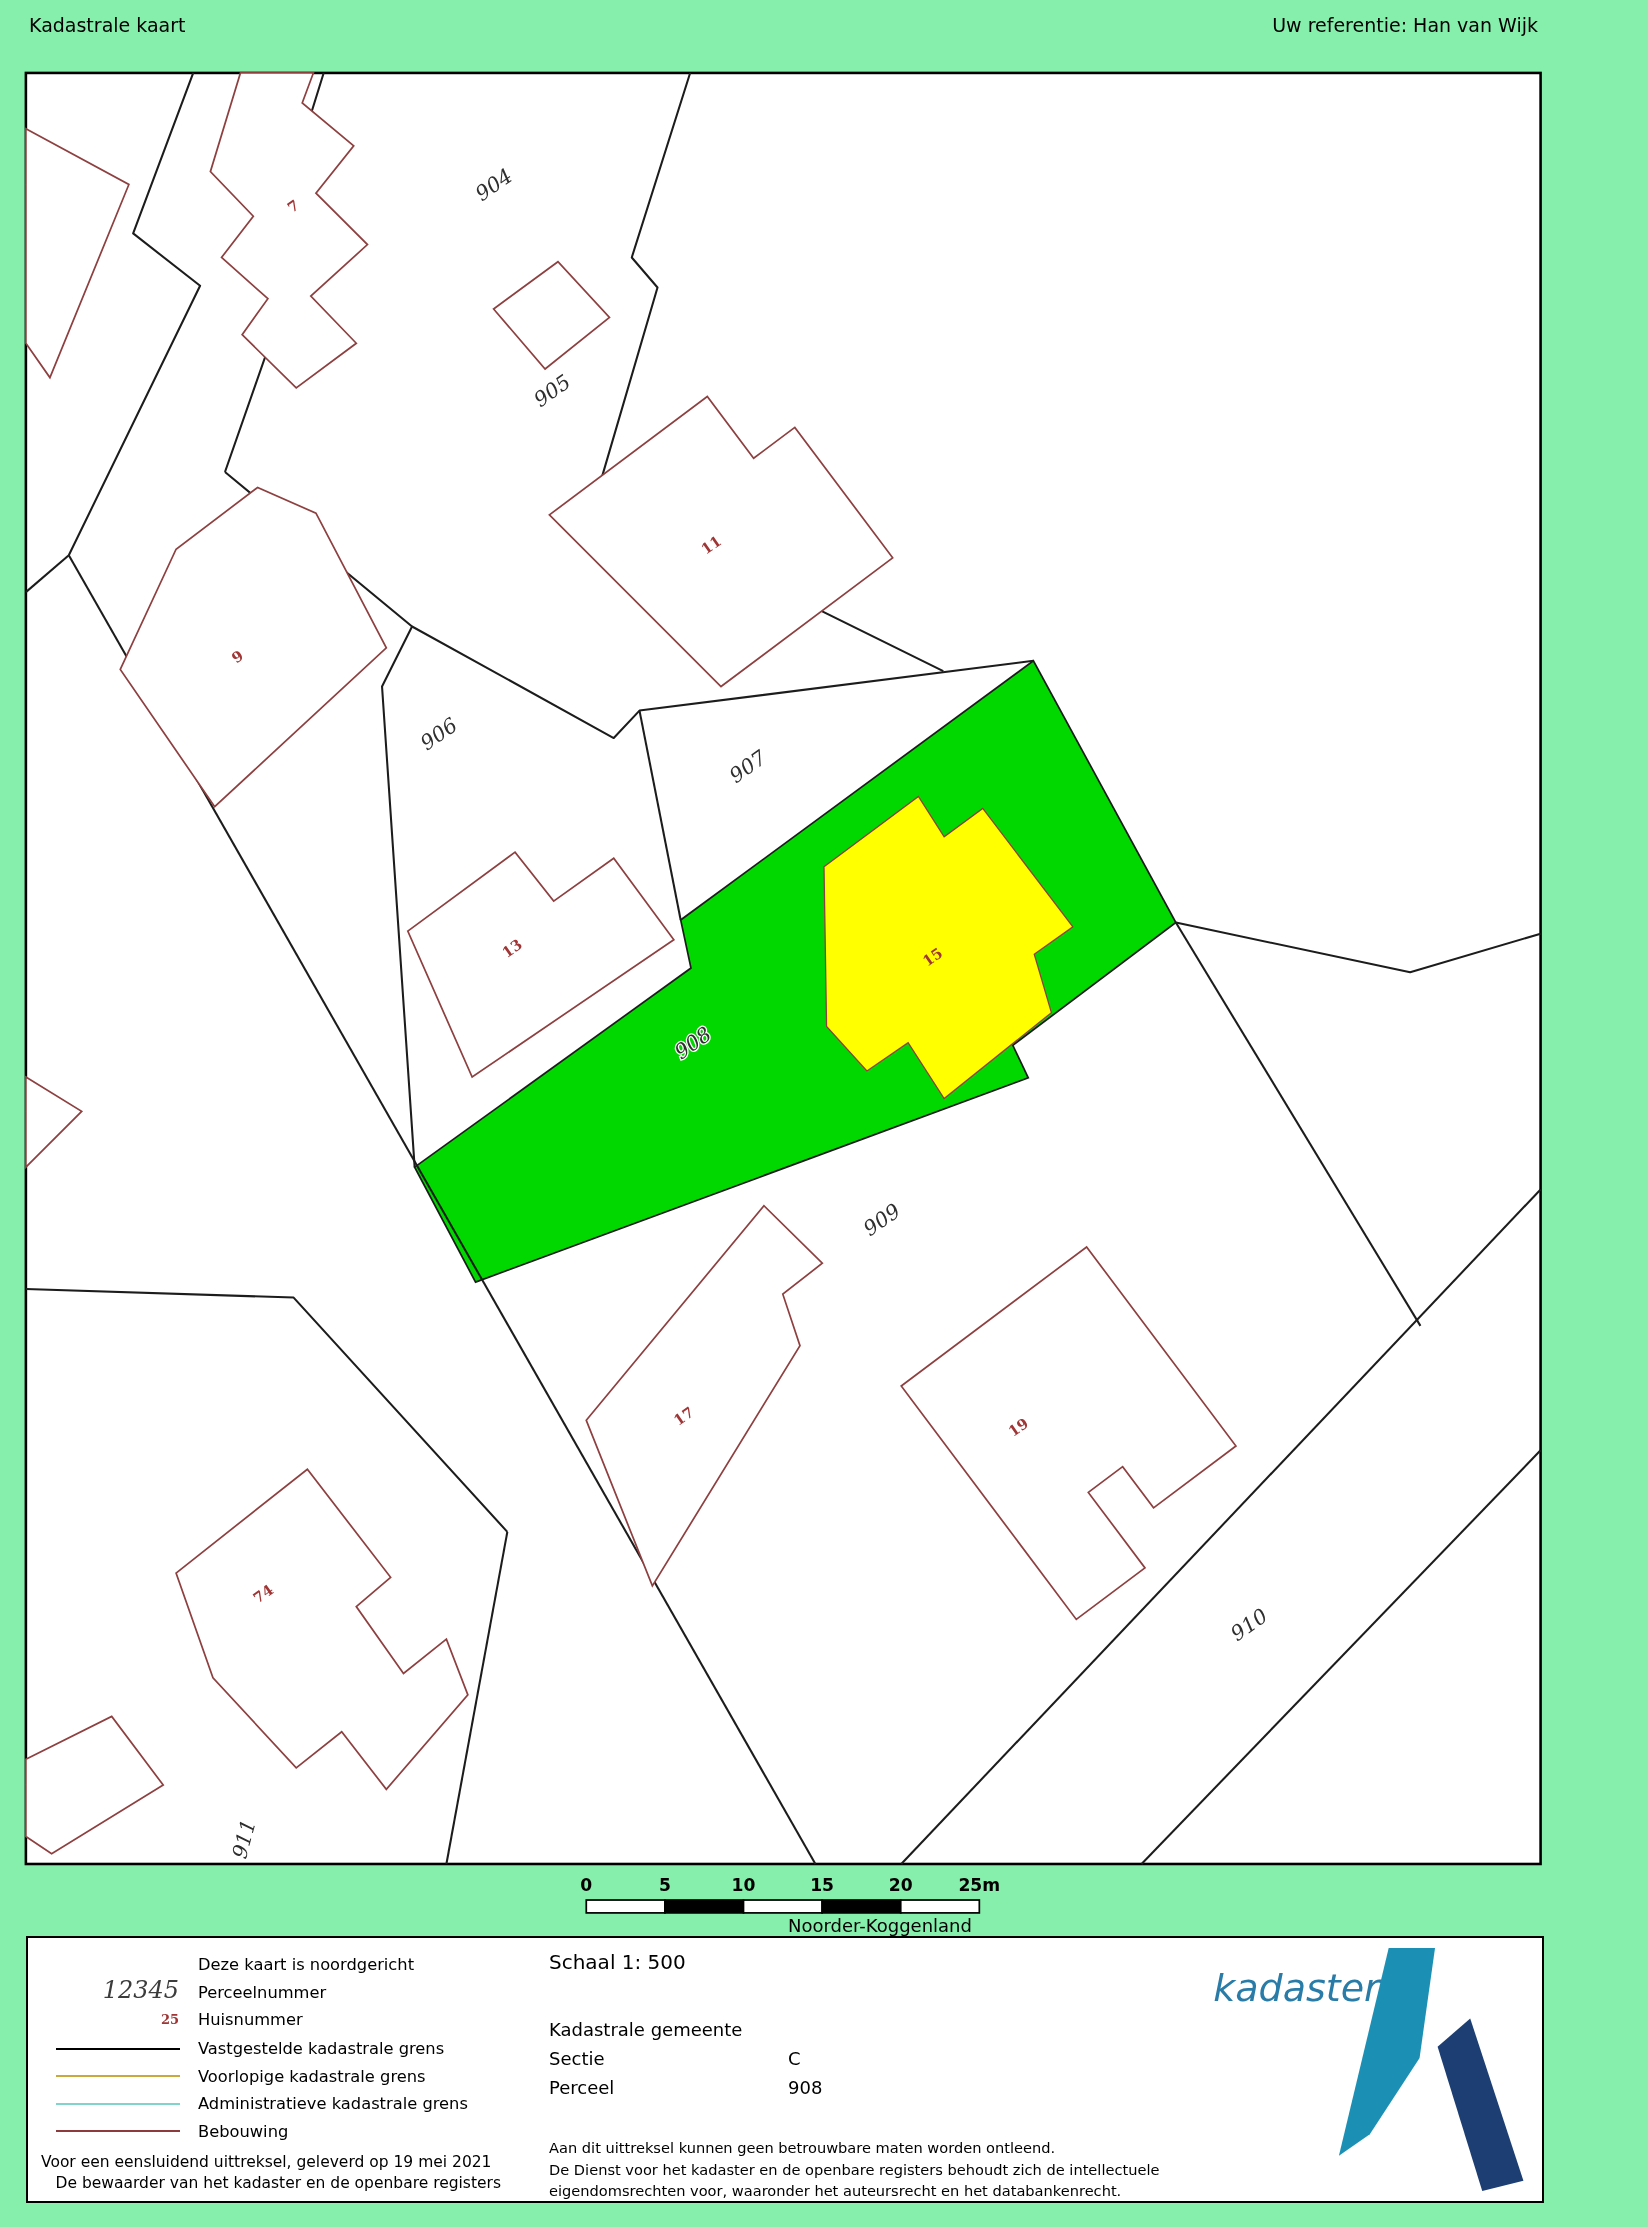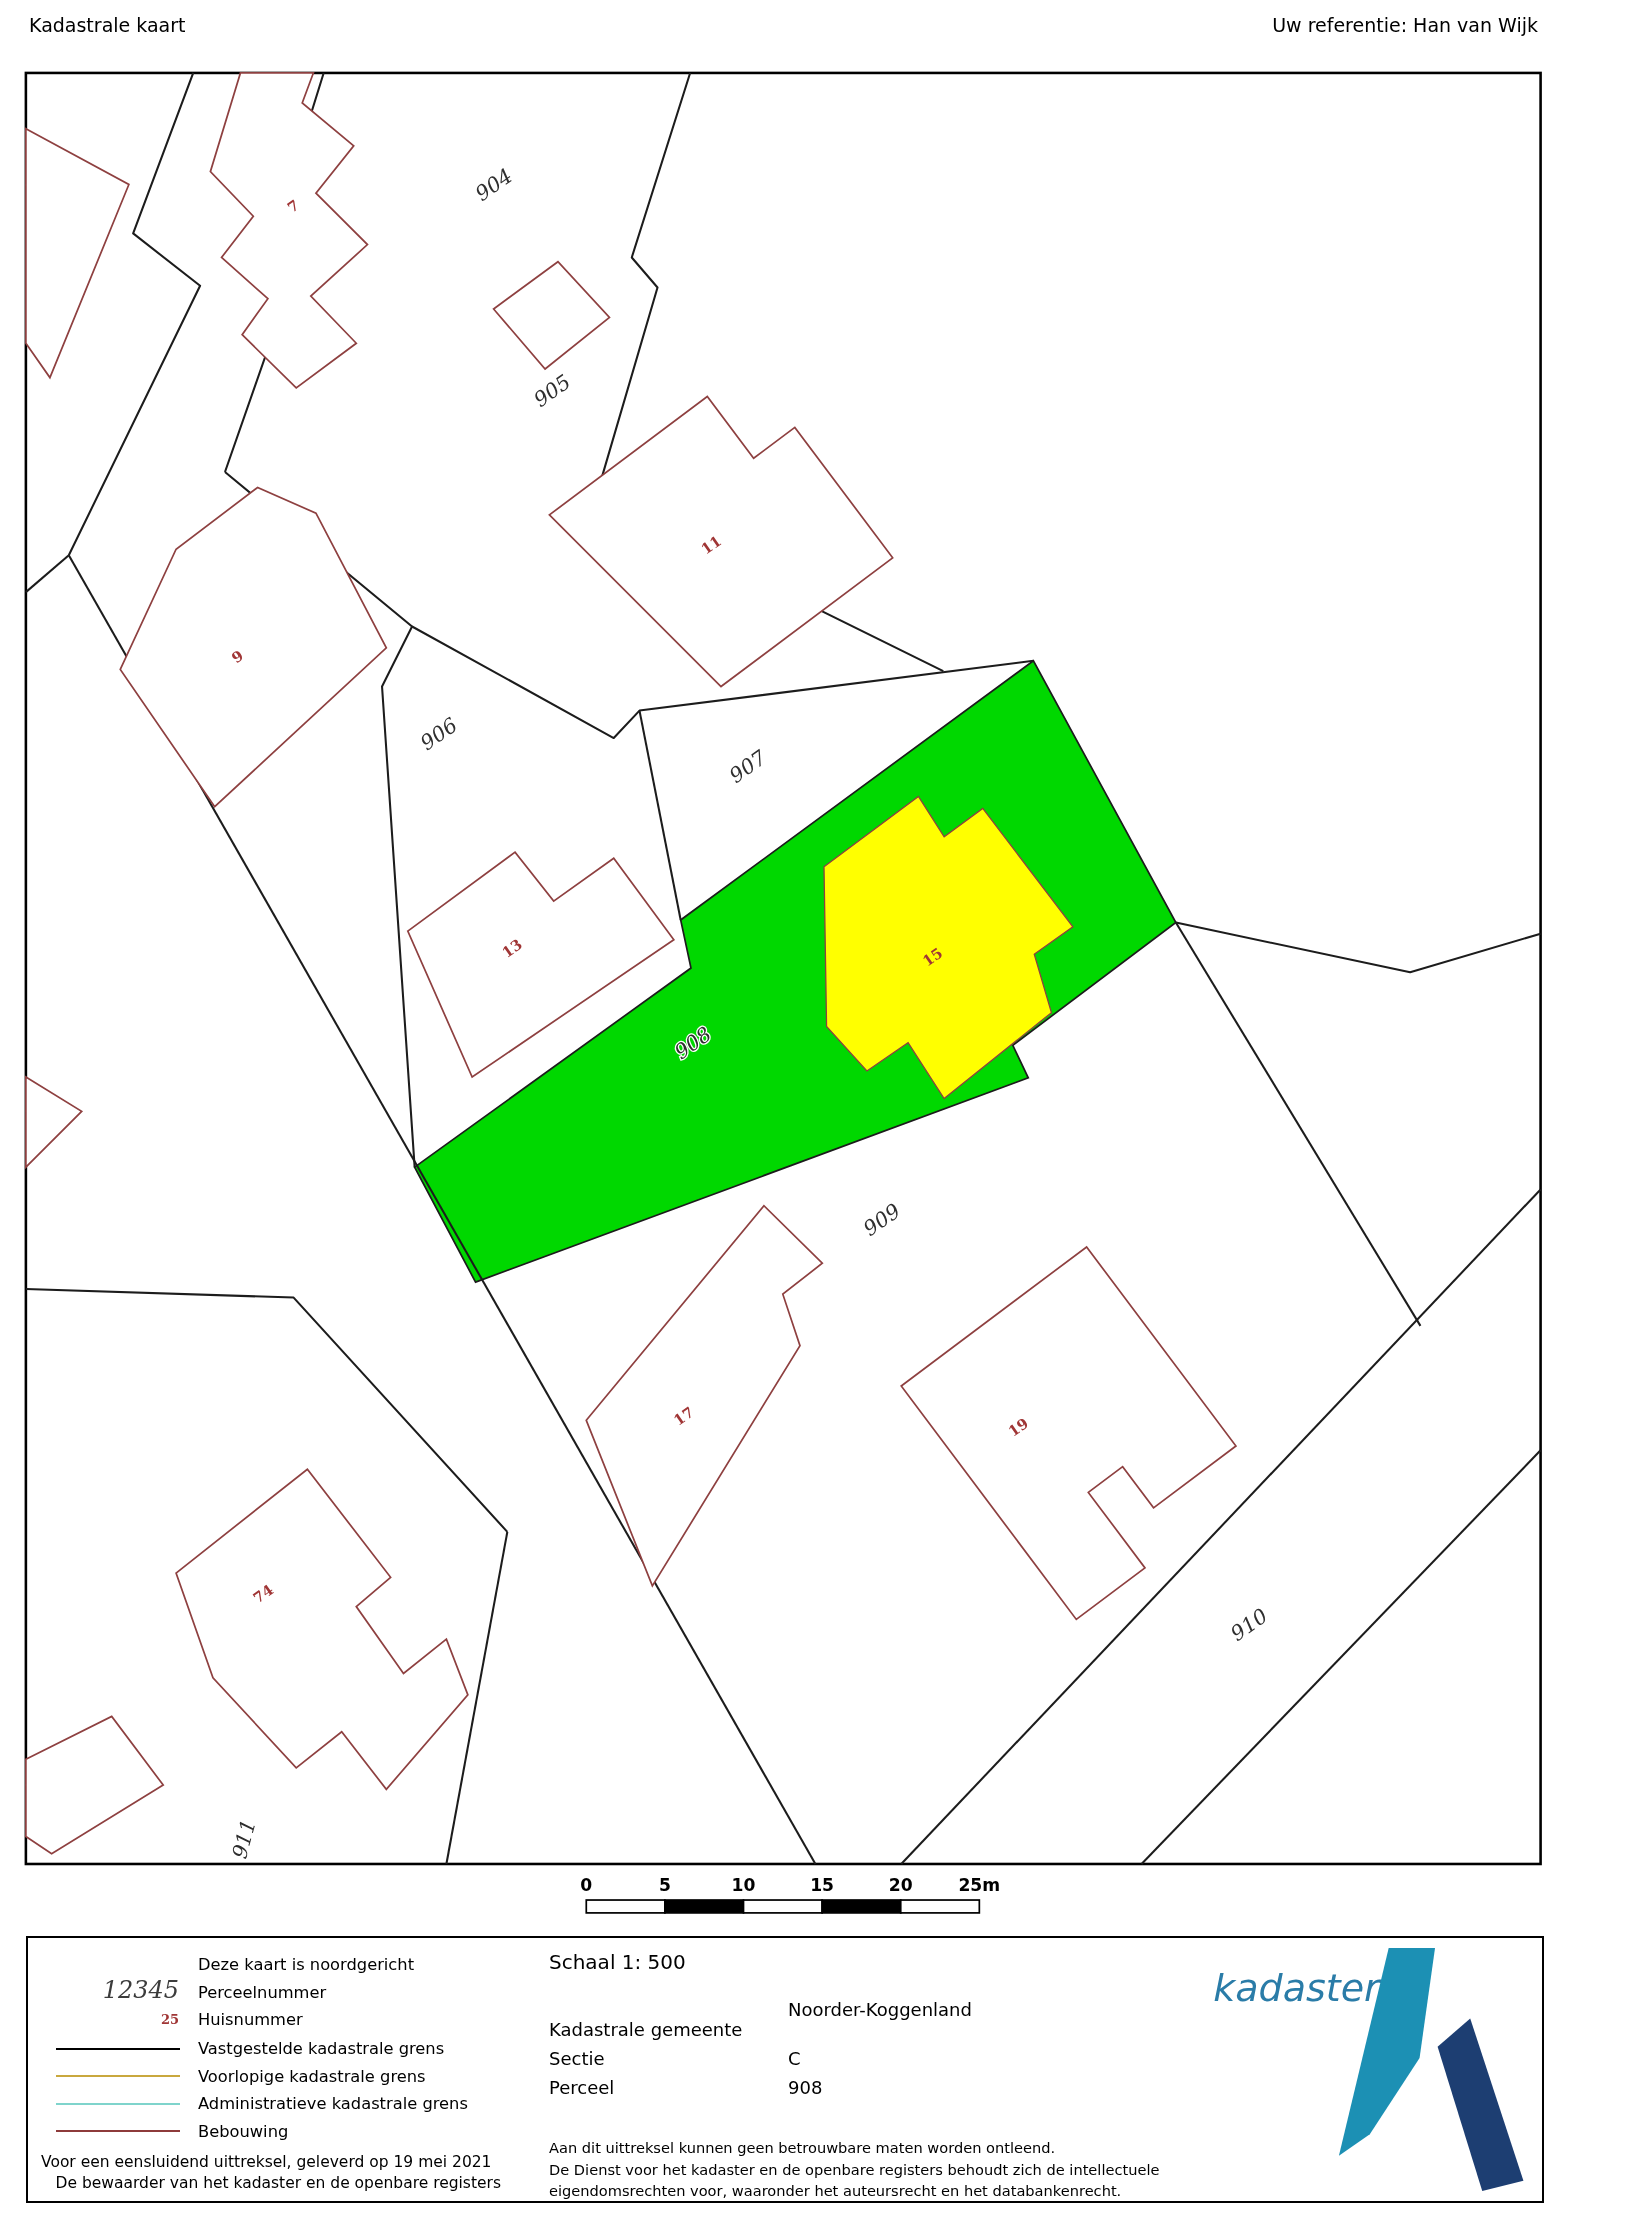--- a/index.html
+++ b/index.html
@@ -1,17 +1,17 @@
 <!DOCTYPE html>
 <html style="font-size:13.7px"><head>
 <meta charset="utf-8">
 <style>
   html,body{margin:0;padding:0;background:#e8e8e8;}
   .page{
-    position:relative;width:1648px;height:2227px;background:#ffffff;
+    position:relative;width:1648px;height:2227px;background:#86efac;
     font-family:"DejaVu Sans","Liberation Sans",sans-serif;color:#111;
     overflow:hidden;
   }
   .hdr-title{position:absolute;left:29px;top:13.7px;font-size:19px;color:#000;}
   .hdr-ref{position:absolute;right:110px;top:13.7px;font-size:19px;color:#000;margin-left:20px;}
   #map-svg{position:absolute;left:0;top:0;}
   #scale-svg{position:absolute;left:0;top:0;}
   .legend-box{
     position:absolute;left:26px;top:1936px;width:1518px;height:267px;
     border:2.6px solid #000;box-sizing:border-box;background:#fff;
@@ -116,21 +116,21 @@
     <div class="leg-item" style="left:170px;top:156px;">Administratieve kadastrale grens</div>
     <div class="leg-line" id="leg-line-3" style="left: 27.5px; top: 192px; border-top-color: rgb(142, 59, 59);"></div>
     <div class="leg-item" style="left:170px;top:184px;">Bebouwing</div>
 
     <div class="leg-foot" style="left:13px;top:215px;">Voor een eensluidend uittreksel, geleverd op 19 mei 2021</div>
     <div class="leg-foot" style="left:27.5px;top:236px;">De bewaarder van het kadaster en de openbare registers</div>
   </div>
 
   <div class="info-schaal">Schaal 1: 500</div>
   <div class="info-row-label" style="top:2019px;">Kadastrale gemeente</div>
-  <div class="info-row-value" style="top:1999px;">Noorder-Koggenland</div>
+  <div class="info-row-value" style="top:1915px;">Noorder-Koggenland</div>
   <div class="info-row-label" style="top:2048px;">Sectie</div>
   <div class="info-row-value" style="top:2048px;">C</div>
   <div class="info-row-label" style="top:2077px;">Perceel</div>
   <div class="info-row-value" style="top:2077px;">908</div>
 
   <div class="info-small" style="top:2139px;">Aan dit uittreksel kunnen geen betrouwbare maten worden ontleend.</div>
   <div class="info-small" style="top:2161px;">De Dienst voor het kadaster en de openbare registers behoudt zich de intellectuele</div>
   <div class="info-small" style="top:2182px;">eigendomsrechten voor, waaronder het auteursrecht en het databankenrecht.</div>
 
   <div class="logo-wrap">

